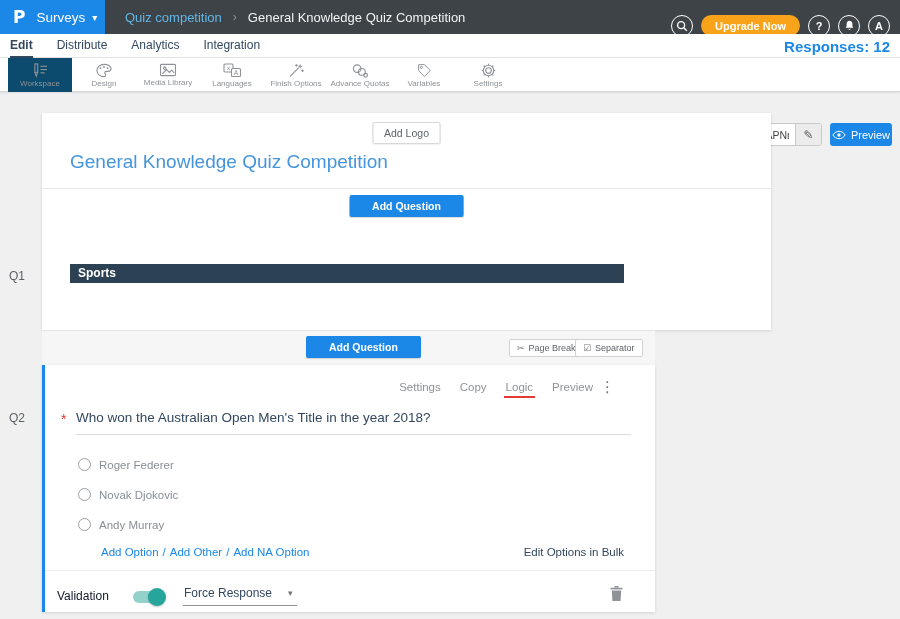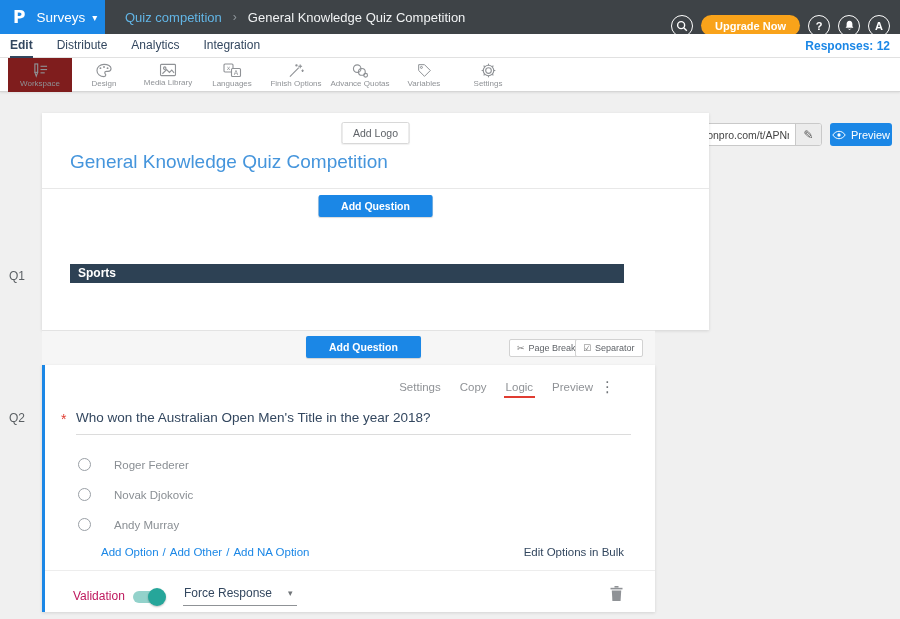--- a/index.html
+++ b/index.html
@@ -21,66 +21,66 @@
   .upgrade { height:21px; padding:0 14px; background:#f9a31a; border-radius:11px; color:#fff; font-size:11px; font-weight:bold; display:flex; align-items:center; cursor:pointer; }
 
   
   .navrow { position:absolute; left:0; top:34px; width:900px; height:24px; background:#fff; border-bottom:1px solid #e2e2e2; }
   .navtabs { position:absolute; left:10px; top:0; height:24px; display:flex; align-items:flex-start; gap:24px; }
   .navtab { font-size:12px; color:#33475f; cursor:pointer; height:24px; line-height:22px; }
   .navtab.active { border-bottom:2px solid #33475f; font-weight:bold; }
   .nav-right { position:absolute; right:10px; top:0; height:24px; display:flex; align-items:center; gap:26px; }
   .tools { font-size:12px; color:#33475f; font-weight:bold; cursor:pointer;margin-top:40px; }
   .tools .caret { font-size:9px; color:#1b87e6; }
-  .responses { font-size:12px; color:#1b87e6; font-weight:bold; }
+  .responses { font-size:15px; color:#1b87e6; font-weight:bold; }
 
   
   .toolbar { position:absolute; left:0; top:58px; width:900px; height:34px; background:#fff; border-bottom:1px solid #d6d6d6; box-shadow:0 1px 2px rgba(0,0,0,.08); }
   .tool-items { position:absolute; left:8px; top:0; display:flex; }
   .tool-item { width:64px; height:34px; display:flex; flex-direction:column; align-items:center; justify-content:center; gap:1px; cursor:pointer; }
-  .tool-item.active { background:#7f1d1d; }
+  .tool-item.active { background:#0c4a6e; }
   .tool-item .lbl { font-size:8px; color:#8f9296; white-space:nowrap; }
   .tool-item svg { display:block; }
   .url-box { position:absolute; left:626px; top:65px; width:196px; height:23px; border:1px solid #c9c9c9; border-radius:3px; background:#fff; display:flex; overflow:hidden; }
   .url-box input { flex:1; border:none; outline:none; font-size:10.5px; color:#444; padding:0 6px; font-family:"Liberation Sans",sans-serif; background:#fff; min-width:0; }
   .url-pencil { width:26px; background:#ececec; border-left:1px solid #c9c9c9; display:flex; align-items:center; justify-content:center; color:#555; font-size:12px; cursor:pointer; }
   .preview-btn { position:absolute; left:830px; top:65px; width:62px; height:23px; background:#1b87e6; border-radius:3px; color:#fff; font-size:11px; display:flex; align-items:center; justify-content:center; gap:5px; cursor:pointer; }
 
   
   .qlabel { position:absolute; left:9px; font-size:12px; color:#5a5f63; }
-  .card1 { position:absolute; left:42px; top:113px; width:667px; height:217px; background:#fff; box-shadow:0 1px 3px rgba(0,0,0,.12); }
+  .card1 { position:absolute; left:42px; top:113px; width:729px; height:217px; background:#fff; box-shadow:0 1px 3px rgba(0,0,0,.12); }
   .add-logo { position:absolute; left:50%; transform:translateX(-50%); top:9px; background:#fff; border:1px solid #d8d8d8; border-radius:2px; box-shadow:0 1px 1px rgba(0,0,0,.06); padding:4px 11px; font-size:10.5px; color:#5f6368; cursor:pointer; white-space:nowrap; }
   .survey-title { position:absolute; left:28px; top:38px; font-size:19px; color:#4595dc; font-weight:400; cursor:text; }
   .card1-divider { position:absolute; left:0; right:0; top:75px; border-top:1px solid #e8e8e8; }
   .btn-blue { background:#1b87e6; border-radius:2px; color:#fff; font-size:10.5px; font-weight:bold; padding:5px 23px; cursor:pointer; white-space:nowrap; box-shadow:0 1px 1px rgba(0,0,0,.15); }
   .addq1 { position:absolute; left:50%; transform:translateX(-50%); top:82px; }
   .sports-bar { position:absolute; left:28px; top:151px; width:554px; height:19px; background:#2d4154; color:#fff; font-size:12px; font-weight:bold; line-height:19px; padding-left:8px; cursor:pointer; }
 
   .gap-strip { position:absolute; left:42px; top:330px; width:613px; height:35px; background:#f6f6f6; border-top:1px solid #e3e3e3; }
   .addq2 { position:absolute; left:306px; top:336px; }
   .mini-btn { position:absolute; top:339px; background:#fff; border:1px solid #d2d2d2; border-radius:2px; font-size:9px; color:#5f6368; padding:3px 7px; cursor:pointer; display:flex; align-items:center; gap:4px; white-space:nowrap; }
   .mini-btn .mi { font-size:9px; color:#777; }
 
   .card2 { position:absolute; left:42px; top:365px; width:613px; height:247px; background:#fff; border-left:3px solid #1b87e6; box-shadow:0 1px 3px rgba(0,0,0,.12); }
   .q2-menu { position:absolute; top:16px; right:62px; display:flex; gap:19px; }
   .q2-menu .mitem { font-size:11.5px; color:#8f9296; cursor:pointer; position:relative; }
   .q2-menu .mitem.active::after { content:""; position:absolute; left:-2px; right:-2px; bottom:-5px; border-bottom:2px solid #e03c31; }
   .kebab { position:absolute; top:13px; right:40px; font-size:15px; color:#707478; cursor:pointer; }
   .q-required { position:absolute; left:16px; top:46px; color:#e03c31; font-size:14px; }
   .q-text { position:absolute; left:31px; top:45px; font-size:13.5px; color:#33475f; font-weight:400; cursor:text; }
   .q-underline { position:absolute; left:31px; right:24px; top:69px; border-bottom:1px solid #dcdcdc; }
-  .opt-row { position:absolute; left:33px; display:flex; align-items:center; gap:23px; cursor:pointer; }
+  .opt-row { position:absolute; left:33px; display:flex; align-items:center; gap:8px; cursor:pointer; }
   .radio { width:13px; height:13px; border:1.5px solid #9aa0a6; border-radius:50%; background:#fff; }
   .opt-label { font-size:11.5px; color:#8a8f94; }
   .add-links { position:absolute; left:56px; top:181px; font-size:11.5px; color:#1b87e6; }
   .add-links .lnk { cursor:pointer; }
   .add-links .slash { color:#1b87e6; margin:0 4px; }
   .bulk-link { position:absolute; right:31px; top:181px; font-size:11.5px; color:#33475f; cursor:pointer; }
   .card2-divider { position:absolute; left:0; right:0; top:205px; border-top:1px solid #ededed; }
-  .validation-lbl { position:absolute; left:28px; top:224px; font-size:12px; color:#be185d; }
+  .validation-lbl { position:absolute; left:12px; top:224px; font-size:12px; color:#0f172a; }
   .toggle { position:absolute; left:88px; top:226px; width:31px; height:12px; background:#93d2cb; border-radius:6px; cursor:pointer; }
   .toggle .knob { position:absolute; right:-2px; top:-3px; width:18px; height:18px; border-radius:50%; background:#26a69a; box-shadow:0 1px 2px rgba(0,0,0,.25); }
   .force-resp { position:absolute; left:138px; top:221px; font-size:12px; color:#33475f; border-bottom:1px solid #8f9296; padding:0 4px 5px 1px; cursor:pointer; display:flex; align-items:center; gap:16px; }
   .force-resp .caret { font-size:9px; color:#707478; }
   .trash { position:absolute; right:32px; top:221px; cursor:pointer; }
 </style>
 </head>
 <body>
 
 <div class="topbar">

